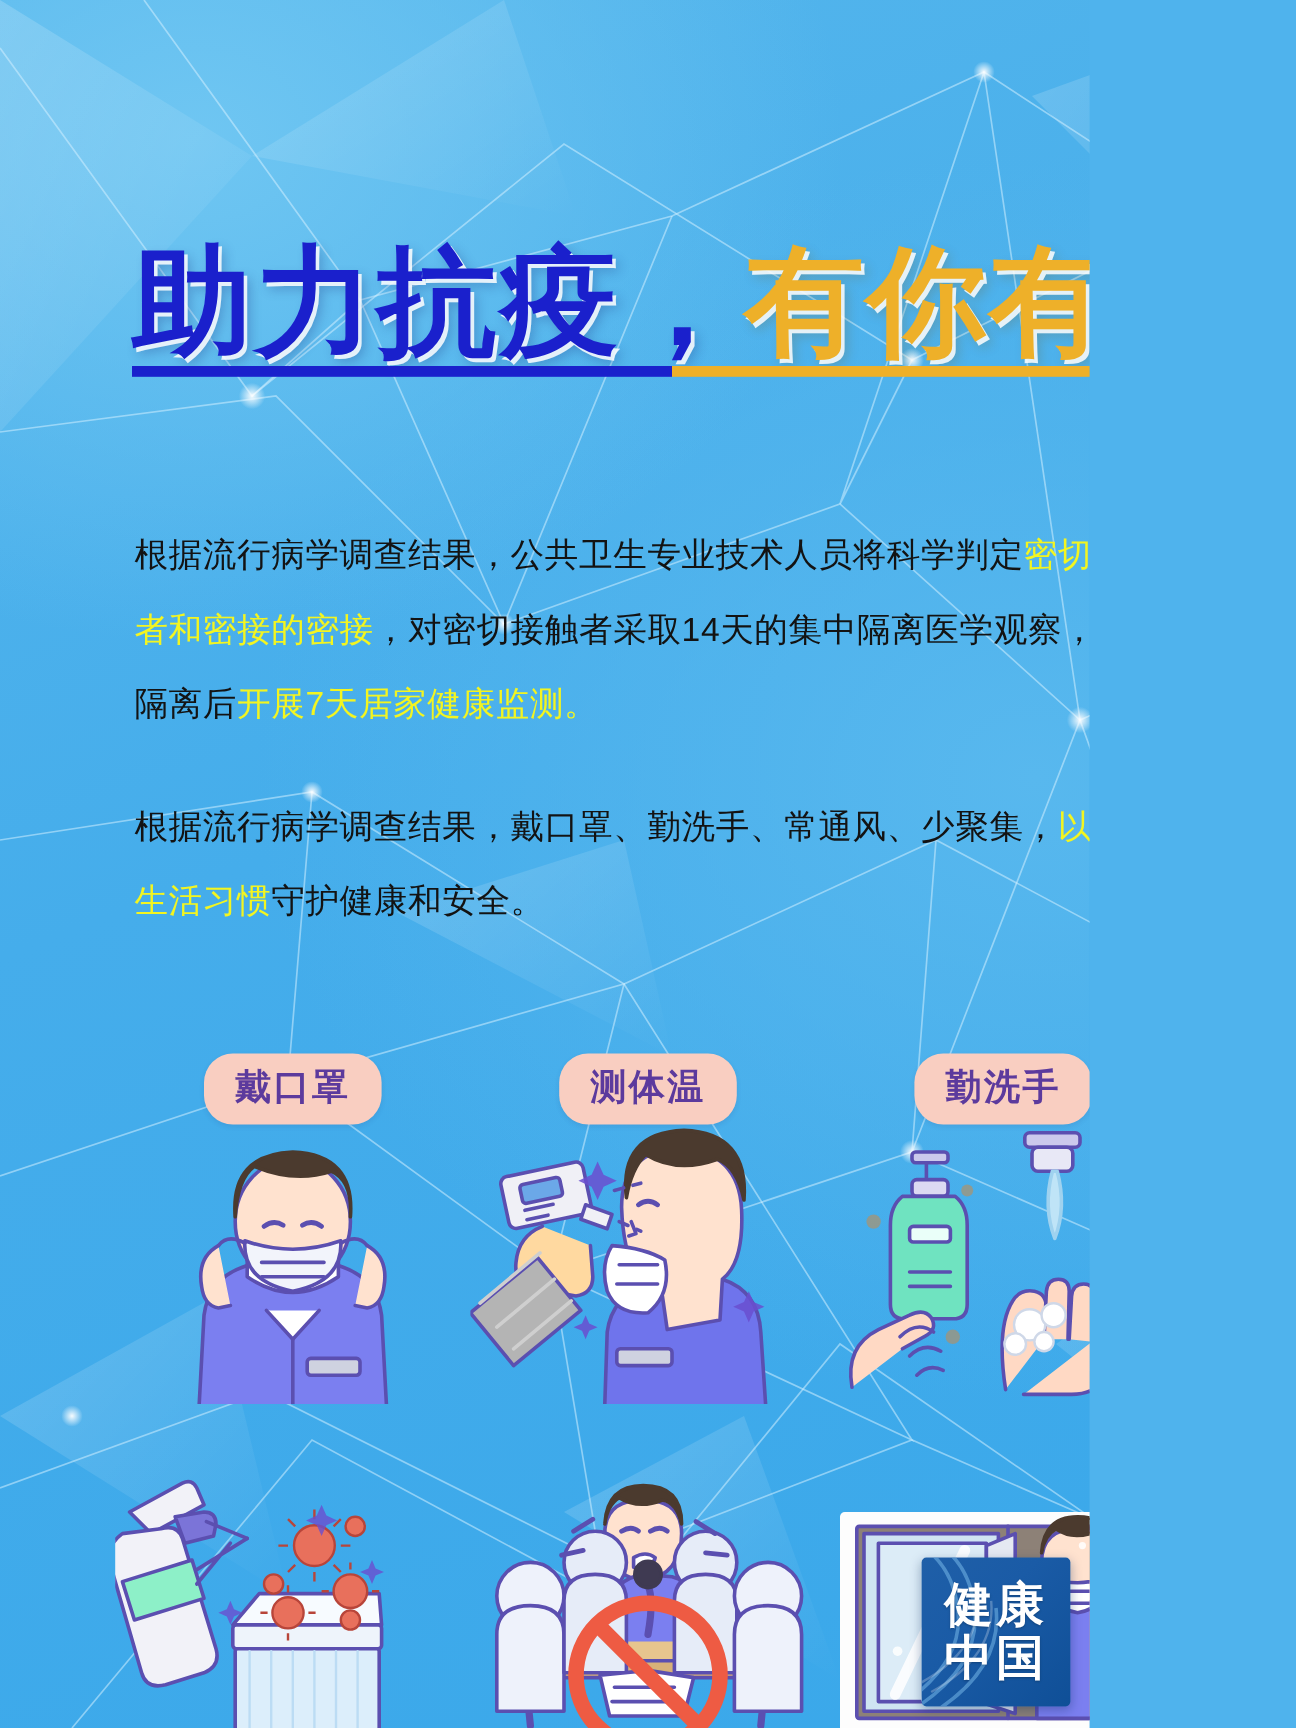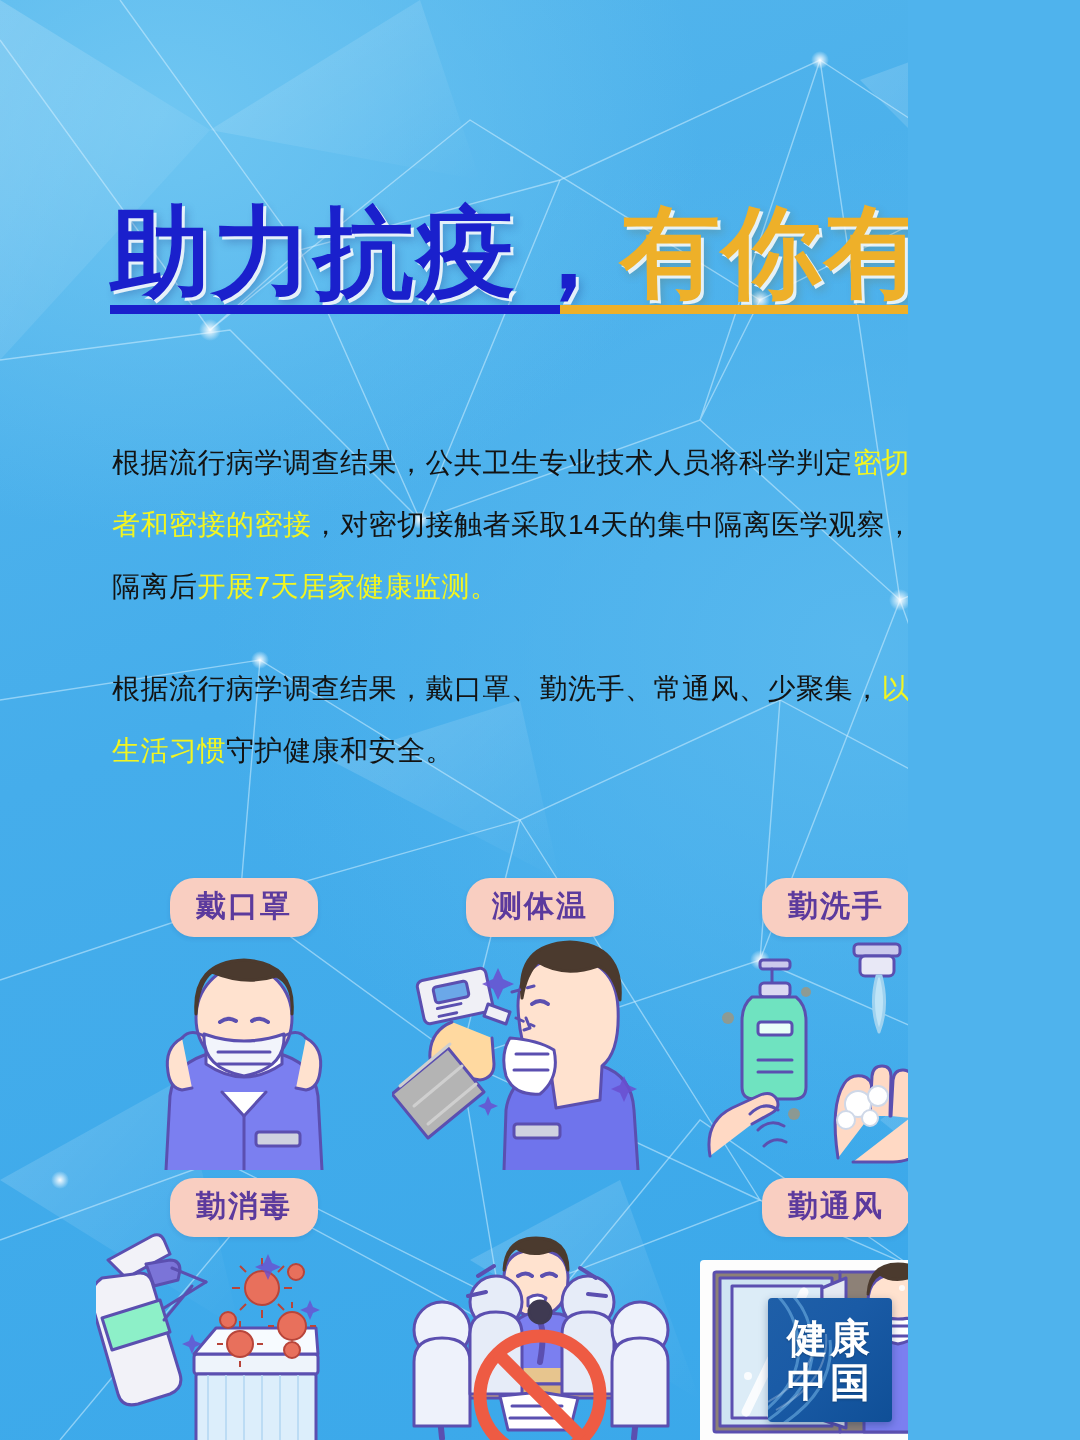--- a/index.html
+++ b/index.html
@@ -237,21 +237,20 @@
                 <circle cx="232" cy="210" r="5"></circle>
             </g>
           </svg>
         </div>
       </div>
     </div>
 
     <div class="grid-row">
 
       <div class="cell">
-        <div class="badge">勤消毒</div>
         <div class="art">
           <svg viewBox="0 0 296 244">
             <g stroke="#5b4fb0" stroke-width="3" fill="none" stroke-linecap="round" stroke-linejoin="round">
               <path d="M12 34 l44-24 q8-4 12 4 l6 14 -44 24z" fill="#f2f2f8"></path>
               <path d="M50 38 l24-4 q10 0 10 10 l-2 10 -24 6z" fill="#7b74d8"></path>
               <path d="M76 42 l34 14"></path>
               <path d="M6 52 q-14 10-10 26 l26 90 q4 14 20 10 l32-10 q14-6 10-20 l-28-92 q-4-12-18-8z" fill="#f2f2f8"></path>
               <path d="M6 92 l58-18 l10 32 -58 18z" fill="#8df0c8"></path>
               <path d="M110 56 l-42 26 M96 60 l-28 34" stroke-dasharray="0"></path>
               <rect x="98" y="128" width="124" height="20" rx="3" fill="#eef4fb"></rect>
@@ -307,21 +306,20 @@
             </g>
             <g stroke="#ee5b43" stroke-width="13" fill="none">
               <circle cx="148" cy="170" r="60"></circle>
               <path d="M106 128 L190 212"></path>
             </g>
           </svg>
         </div>
       </div>
 
       <div class="cell">
-        <div class="badge">勤通风</div>
         <div class="art">
           <svg viewBox="0 0 296 244">
             <rect x="12" y="34" width="268" height="184" rx="4" fill="#fdfdfd"></rect>
             <rect x="26" y="46" width="240" height="160" rx="2" fill="#8d8177"></rect>
             <g stroke="#5b4fb0" stroke-width="3" fill="none" stroke-linecap="round" stroke-linejoin="round">
               <rect x="26" y="46" width="240" height="160" rx="2"></rect>
               <path d="M152 46 l0 160"></path>
               <path d="M32 52 h112 v148 h-112z" fill="#cfe4f2"></path>
               <path d="M44 60 h90 v132 h-90z" fill="#dcecf7"></path>
               <path d="M58 186 l58-120 M84 190 l54-114" stroke="#ffffff" stroke-width="9" stroke-opacity=".85"></path>

